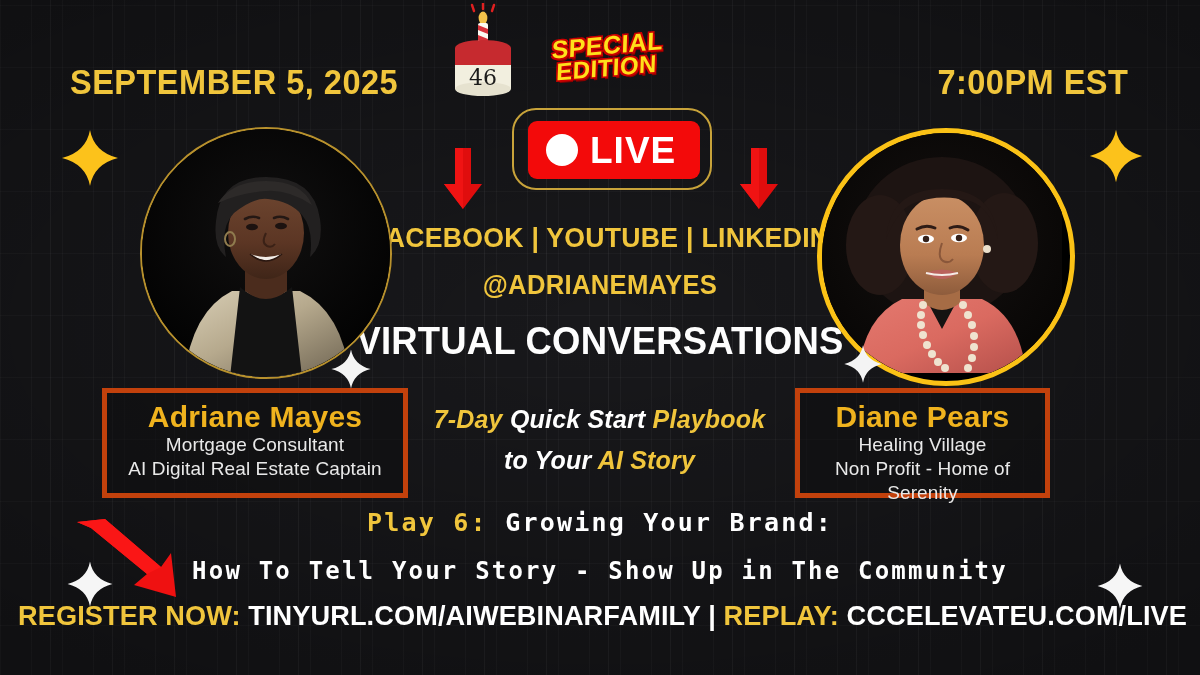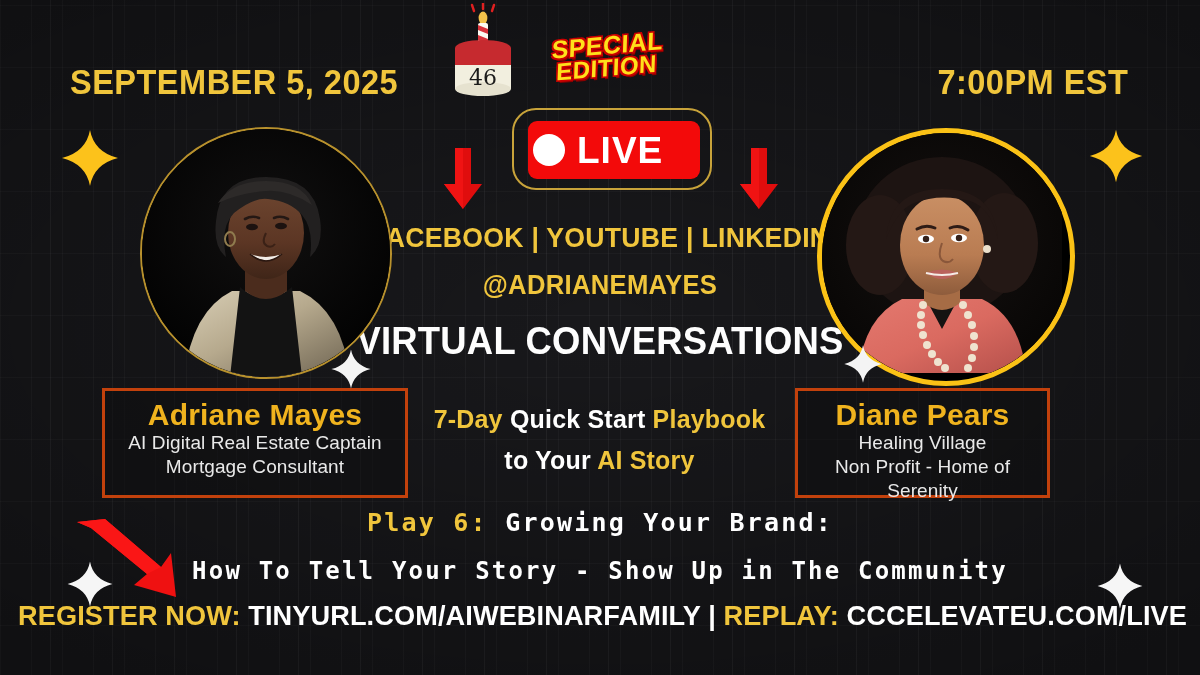--- a/index.html
+++ b/index.html
@@ -88,21 +88,21 @@
     border:2px solid #c8a33a;
     border-radius:24px;
     box-sizing:border-box;
   }
   #live-badge{
     position:absolute;left:14px;top:11px;
     width:172px;height:58px;
     background:#f30a0a;
     border-radius:9px;
     display:flex;align-items:center;gap:12px;
-    padding-left:5px;box-sizing:border-box;
+    padding-left:18px;box-sizing:border-box;
   }
   #live-dot{width:32px;height:32px;border-radius:50%;background:#fff;flex:0 0 auto;}
   #live-label{color:#fff;font-size:37px;font-weight:bold;letter-spacing:1px;line-height:1;}
 
   
   .dn-arrow{position:absolute;width:42px;height:62px;}
 
   
   #social{
     position:absolute;left:0;right:0;top:222px;
@@ -133,20 +133,21 @@
   }
 
   
   .play-line{
     position:absolute;left:0;right:1px;
     text-align:center;
     font-weight:bold;
     font-size:25px;
     color:#ffffff;
     letter-spacing:.2px;
+    font-style:italic;
   }
   #pb1{top:405px;}
   #pb2{top:446px;}
   .gold{color:#f0c53c;}
 
   
   .portrait{
     position:absolute;border-radius:50%;overflow:hidden;
     background:#000;
   }
@@ -156,21 +157,21 @@
   }
   #portrait-right{
     left:817px;top:128px;width:248px;height:248px;
     border:5px solid #fbc216;
   }
   .pimg{position:absolute;inset:0;}
 
   
   .namebox{
     position:absolute;
-    border:3px solid #c2410c;
+    border:5px solid #c2410c;
     box-sizing:border-box;
     text-align:center;
     padding-top:8px;
     background:rgba(14,14,16,0.55);
   }
   #namebox-left{left:102px;top:388px;width:306px;height:110px;}
   #namebox-right{left:795px;top:388px;width:255px;height:110px;}
   .nb-name{
     color:#f0b31e;font-size:30px;font-weight:bold;line-height:1.06;
     letter-spacing:.2px;
@@ -400,22 +401,22 @@
 
       <path d="M104 140 q16 -7 32 0 q-16 12 -32 0 Z" fill="#b9625c"></path>
       <path d="M104 140 q16 4 32 0" stroke="#f4ece6" stroke-width="2" fill="none"></path>
 
       <circle cx="165" cy="116" r="4" fill="#ece0cc"></circle>
     </svg>
   </div>
 
   <div class="namebox" id="namebox-left">
     <div class="nb-name">Adriane Mayes</div>
+    <div class="nb-sub">Mortgage Consultant</div>
     <div class="nb-sub">AI Digital Real Estate Captain</div>
-    <div class="nb-sub">Mortgage Consultant</div>
   </div>
 
   <div class="namebox" id="namebox-right">
     <div class="nb-name">Diane Pears</div>
     <div class="nb-sub">Healing Village</div>
     <div class="nb-sub">Non Profit - Home of Serenity</div>
   </div>
 
   <div class="mono-line" id="play-line-1">
     <span class="gold">Play 6:</span>

